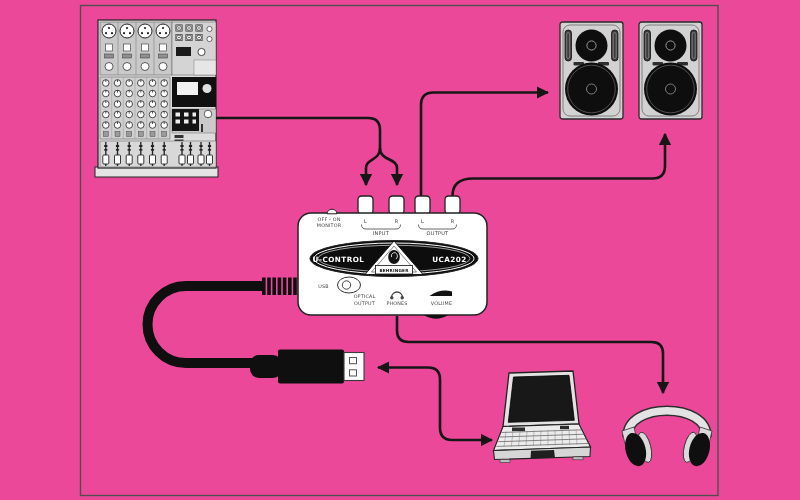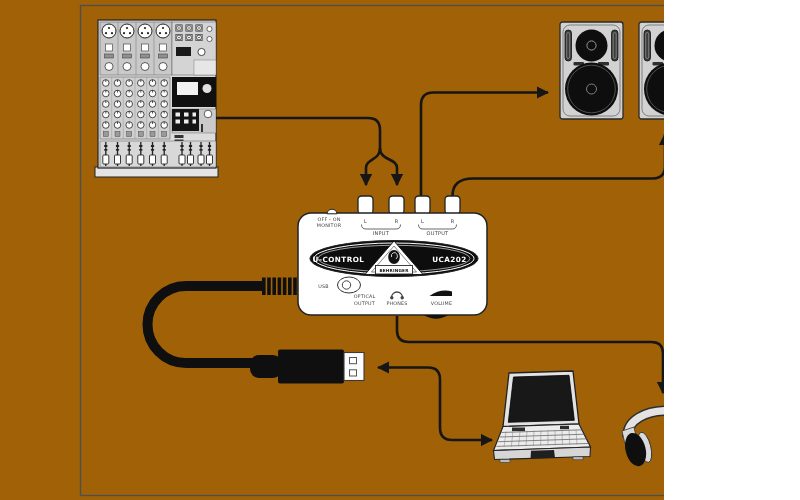--- a/index.html
+++ b/index.html
@@ -1,16 +1,16 @@
 <!DOCTYPE html>
 <html><head>
 <meta charset="utf-8">
 <style>
   html,body{margin:0;padding:0;background:#fff;}
-  #canvas{position:relative;width:664px;height:500px;background:#a16207;overflow:hidden;}
+  #canvas{position:relative;width:800px;height:500px;background:#ec4899;overflow:hidden;}
   svg{display:block;}
   svg text{font-family:"DejaVu Sans",sans-serif;fill:#3d3d3d;text-anchor:middle;}
   .t5{font-size:5px;letter-spacing:.25px;}
   .t48{font-size:4.8px;letter-spacing:.2px;}
   .brand{font-size:7.2px;font-weight:bold;fill:#fff;letter-spacing:.5px;}
   .logo{font-size:4.2px;font-weight:bold;fill:#111;letter-spacing:.2px;}
 </style>
 </head>
 <body>
 

